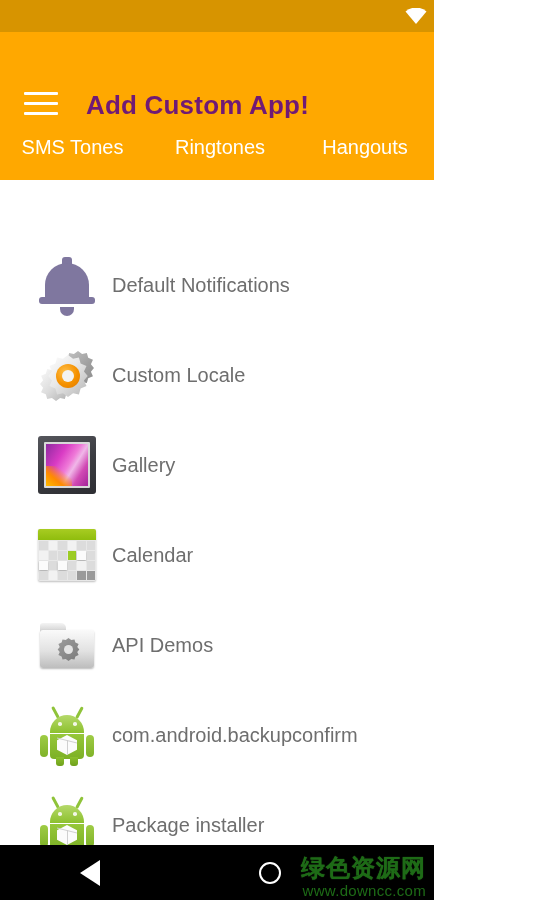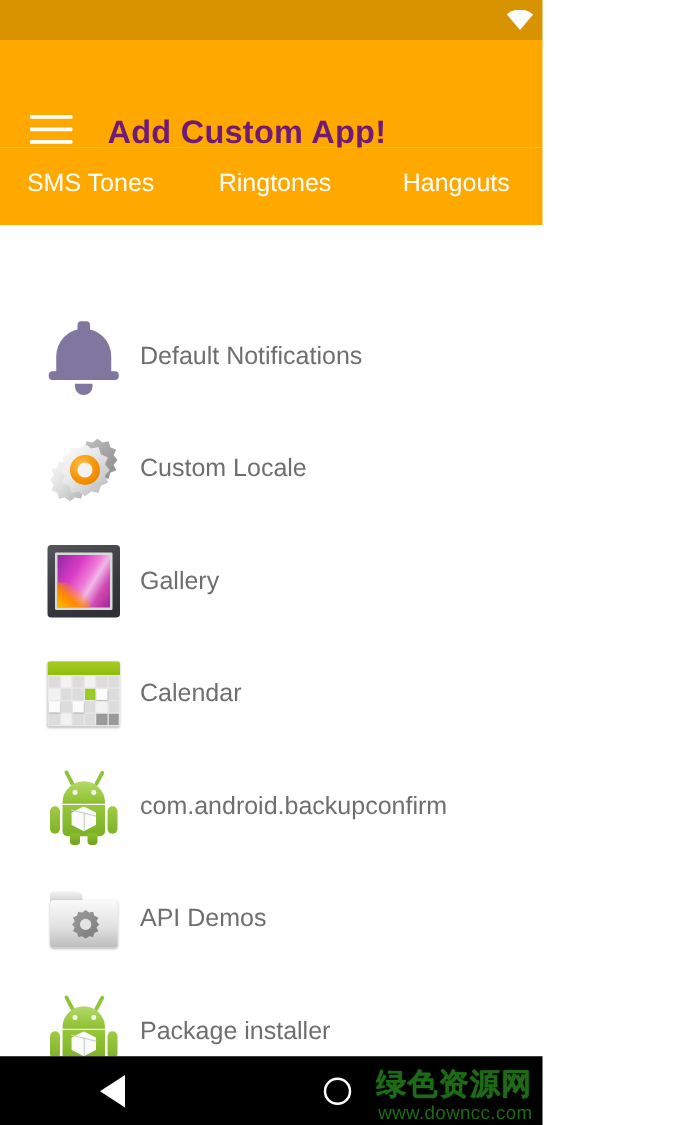--- a/index.html
+++ b/index.html
@@ -432,48 +432,48 @@
               <i class="cal-cell"></i>
               <i class="cal-cell dk"></i>
               <i class="cal-cell dk"></i>
           </span>
         </span>
       </div>
       <div class="app-label">Calendar</div>
     </div>
 
     <div class="app-row">
+      <div class="app-icon ic-folder">
+        <span class="fold-tab"></span>
+        <span class="fold-body"></span>
+        <span class="fold-gear"></span>
+        <span class="fold-gear-hole"></span>
+      </div>
+      <div class="app-label">API Demos</div>
+    </div>
+
+    <div class="app-row">
       <div class="app-icon ic-droid">
         <span class="dr-ant l"></span>
           <span class="dr-ant r"></span>
         <span class="dr-arm l"></span>
           <span class="dr-arm r"></span>
         <span class="dr-head"></span>
         <span class="dr-eye l"></span>
           <span class="dr-eye r"></span>
         <span class="dr-body"></span>
         <span class="dr-leg l"></span>
           <span class="dr-leg r"></span>
         <span class="dr-box"></span>
           <span class="dr-box-l"></span>
       </div>
       <div class="app-label">com.android.backupconfirm</div>
     </div>
 
     <div class="app-row">
-      <div class="app-icon ic-folder">
-        <span class="fold-tab"></span>
-        <span class="fold-body"></span>
-        <span class="fold-gear"></span>
-        <span class="fold-gear-hole"></span>
-      </div>
-      <div class="app-label">API Demos</div>
-    </div>
-
-    <div class="app-row">
       <div class="app-icon ic-droid">
         <span class="dr-ant l"></span>
           <span class="dr-ant r"></span>
         <span class="dr-arm l"></span>
           <span class="dr-arm r"></span>
         <span class="dr-head"></span>
         <span class="dr-eye l"></span>
           <span class="dr-eye r"></span>
         <span class="dr-body"></span>
 

